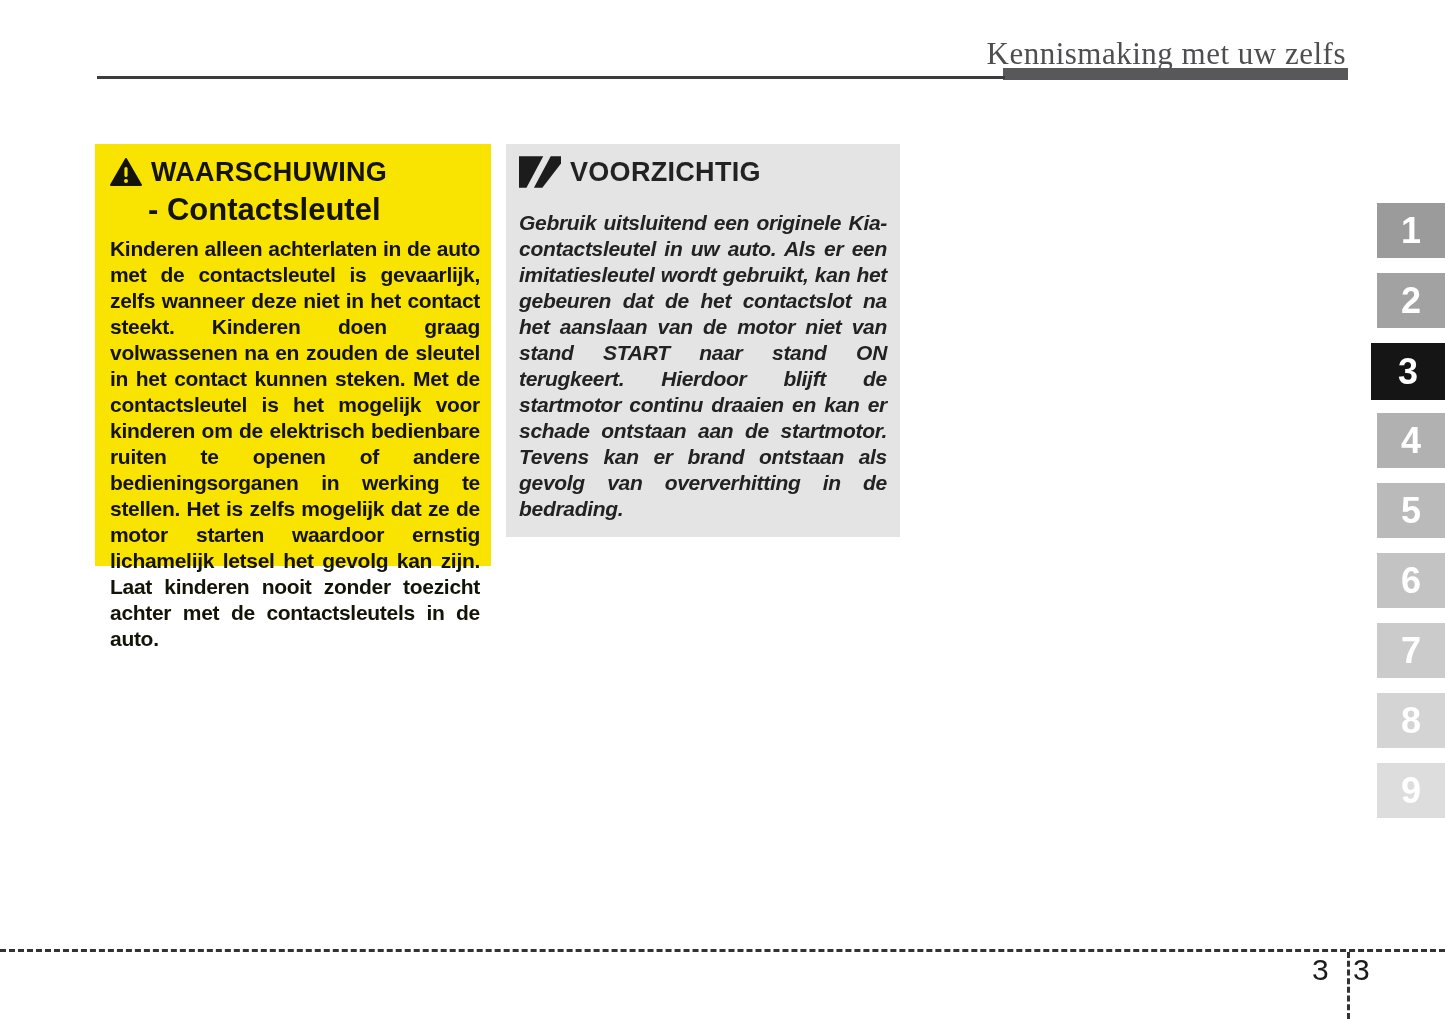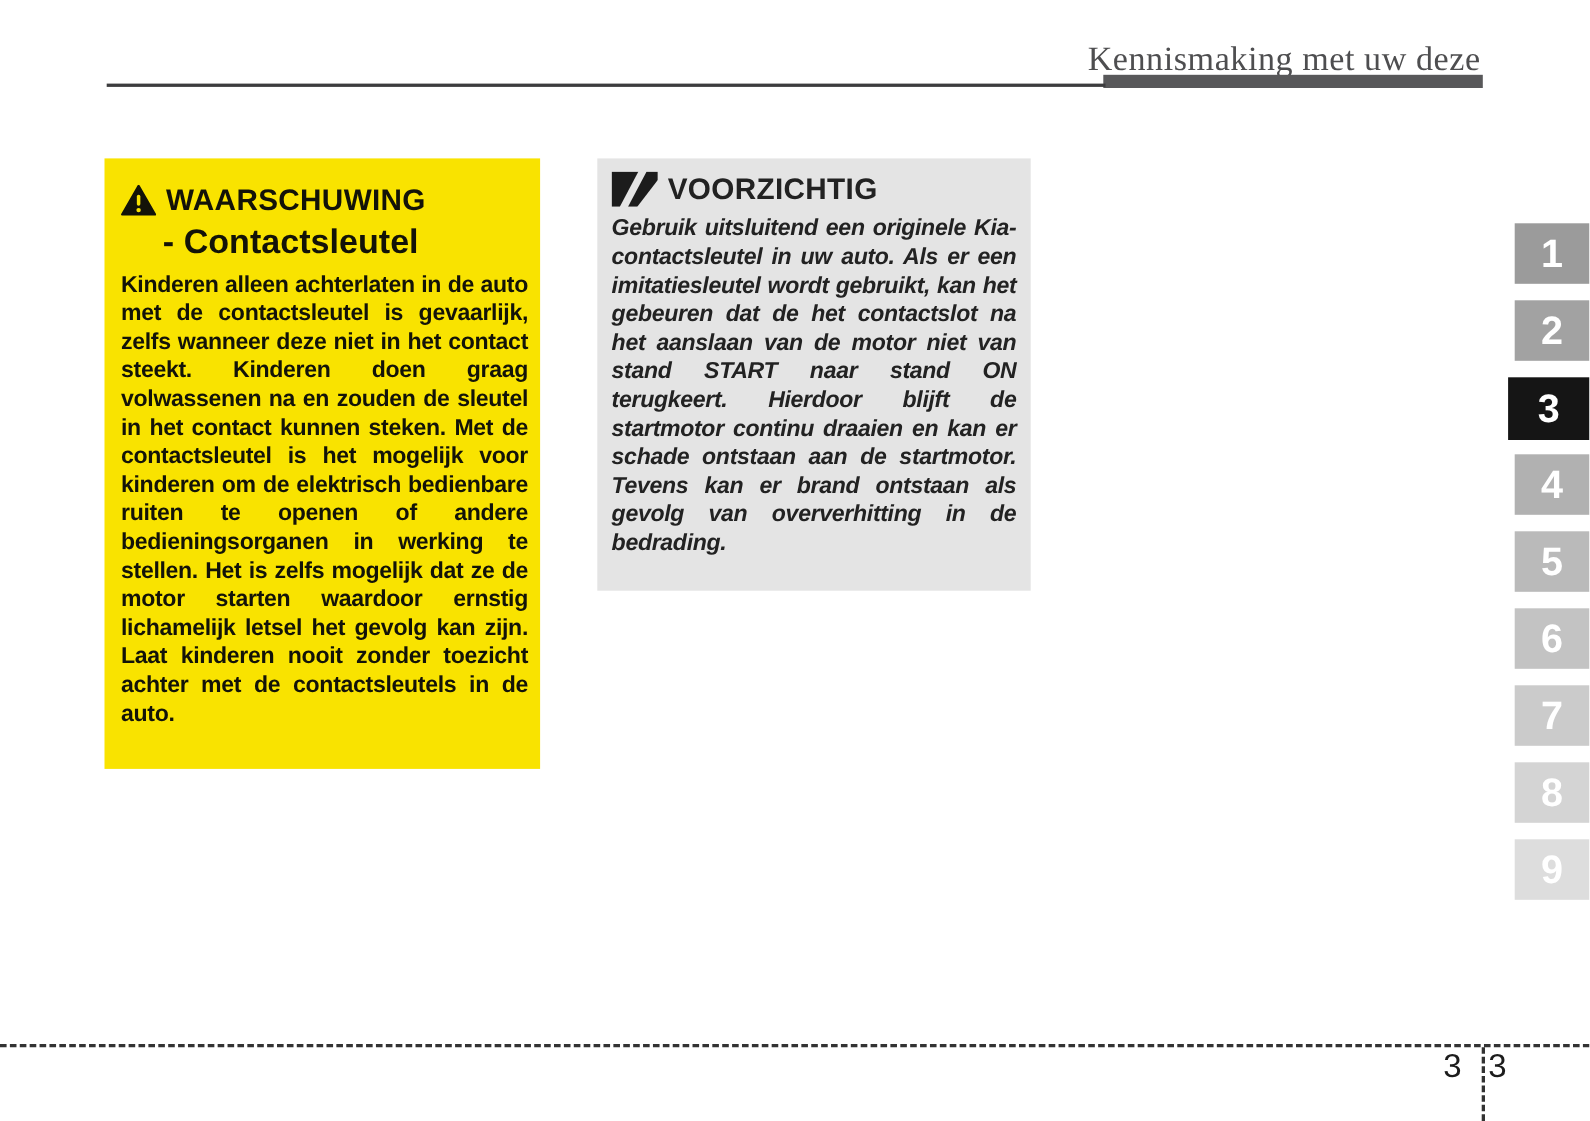--- a/index.html
+++ b/index.html
@@ -6,52 +6,52 @@
   html,body { width:1445px; height:1019px; background:#ffffff; overflow:hidden;
               font-family:"Liberation Sans", sans-serif; position:relative; }
 
   
   .page-title { position:absolute; top:36px; right:99px; font-family:"Liberation Serif", serif;
                 font-size:31px; color:#4e4e50; letter-spacing:0.5px; white-space:nowrap; }
   .title-bar  { position:absolute; top:68px; left:1003px; width:345px; height:12px; background:#58585a; }
   .title-rule { position:absolute; top:76px; left:97px; width:908px; height:3px; background:#3c3c3e; }
 
   
-  .warning-box { position:absolute; left:95px; top:144px; width:396px; height:555px;
-                 background:#F9E300; padding:23px 11px 10px 15px; color:#131308; }
+  .warning-box { position:absolute; left:95px; top:144px; width:396px; height:422px;
+                 background:#F9E300; padding:13px 11px 10px 15px; color:#131308; }
   .box-head { display:flex; align-items:center; gap:9px; }
   .box-head .hticon { flex:0 0 auto; display:flex; }
   .box-head .htext { font-size:27px; font-weight:bold; letter-spacing:0.3px; }
   .warning-sub { font-size:31px; font-weight:bold; margin:4px 0 8px 38px; }
   .box-body { font-size:21px; font-weight:bold; line-height:26px; text-align:justify;
               letter-spacing:-0.3px; }
 
   
-  .caution-box { position:absolute; left:543px; top:144px; width:394px; height:393px;
+  .caution-box { position:absolute; left:506px; top:144px; width:394px; height:393px;
                  background:#E4E4E4; padding:12px 13px 10px 13px; color:#222; }
-  .caution-box .box-body { font-style:italic; margin-top:7px; }
+  .caution-box .box-body { font-style:italic; margin-top:22px; }
 
   
   .tabs { position:absolute; top:203px; right:0; width:80px; }
   .tab { width:68px; height:55px; margin:0 0 15px auto; display:flex; align-items:center;
          justify-content:center; color:#ffffff; font-weight:bold; font-size:36px; }
   .tab.active { width:74px; height:57px; margin-bottom:13px; }
 
   
   .footer-hline { position:absolute; top:949px; left:0; width:1445px; border-top:3px dashed #333; }
   .footer-vline { position:absolute; top:952px; left:1347px; height:67px; border-left:3px dashed #333; }
   .page-num-left  { position:absolute; top:953px; left:1312px; font-size:30px; color:#1c1c1c; }
   .page-num-right { position:absolute; top:953px; left:1353px; font-size:30px; color:#1c1c1c; }
 
   svg { display:block; }
 </style>
 </head>
 <body>
 
-<div class="page-title">Kennismaking met uw deze</div>
+<div class="page-title">Kennismaking met uw zelfs</div>
 <div class="title-bar"></div>
 <div class="title-rule"></div>
 
 <div class="warning-box" style="background: rgb(249, 227, 0);">
   <div class="box-head">
     <span class="hticon">
       <svg width="32" height="29" viewBox="0 0 32 29">
         <path d="M16 1 L31 27 H1 Z" fill="#131308" stroke="#131308" stroke-width="2" stroke-linejoin="round"></path>
         <rect x="14.4" y="9" width="3.2" height="10" rx="1.6" fill="#F9E300"></rect>
         <circle cx="16" cy="23" r="2" fill="#F9E300"></circle>

